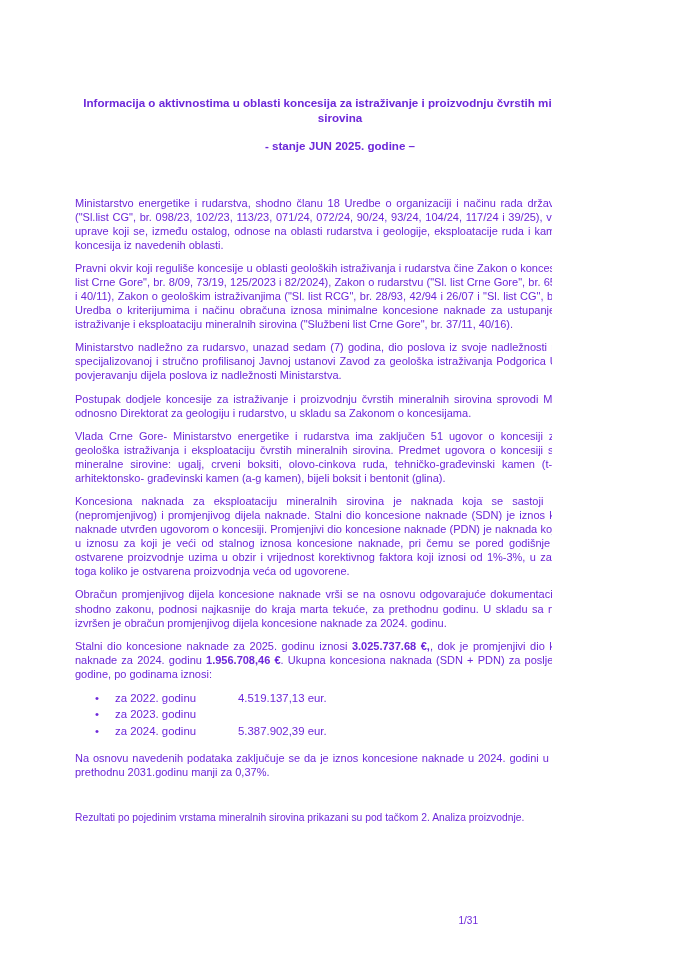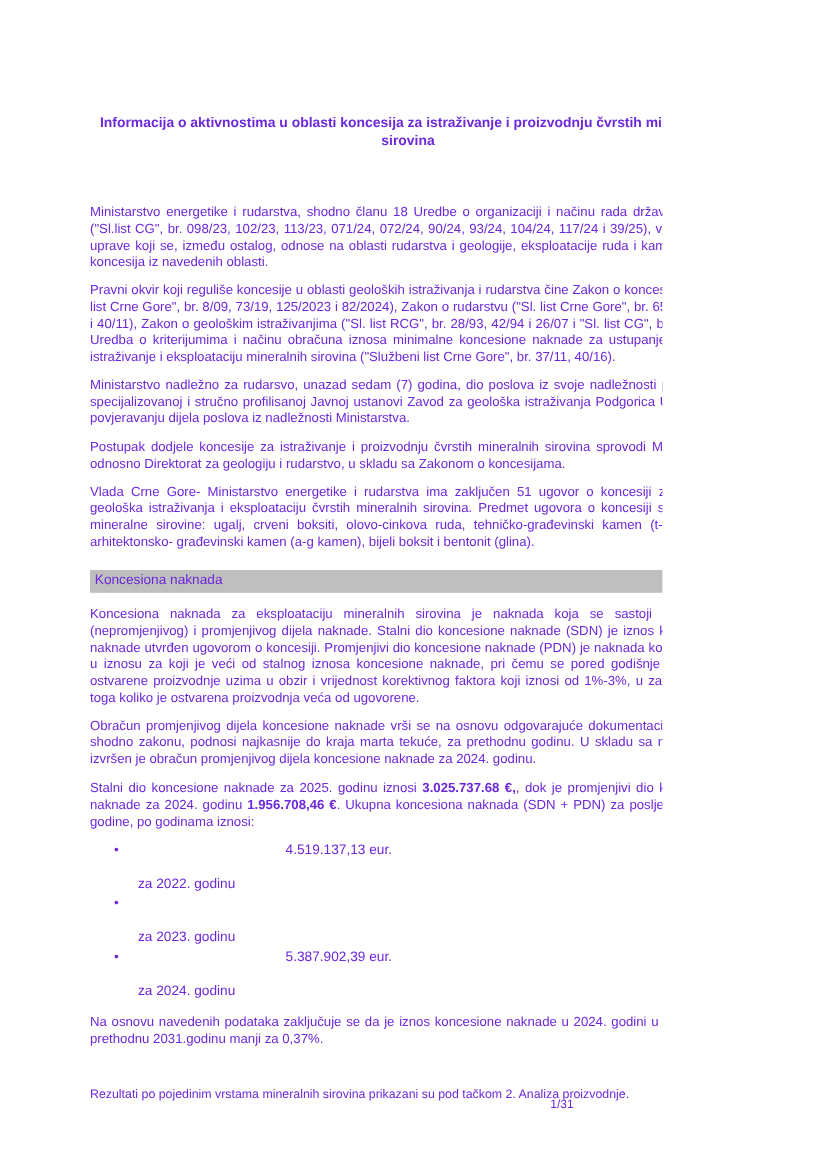--- a/index.html
+++ b/index.html
@@ -62,21 +62,20 @@
     line-height: 1.45;
   }
   .bullet-dot {
     width: 20px;
     padding-left: 20px;
     flex: 0 0 auto;
   }
   .bullet-label {
     width: 123px;
     flex: 0 0 auto;
-    margin-top: 28px;
   }
   .bullet-value {
     flex: 1 1 auto;
   }
   .closing {
     font-size: 10.3px;
     line-height: 1.3;
     margin-top: 32px;
   }
   .page-number {
@@ -87,29 +86,29 @@
   }
   strong { font-weight: bold; }
 </style>
 </head>
 <body>
 
 <div class="page">
   <div class="content">
 
     <p class="doc-title">Informacija o aktivnostima u oblasti koncesija za istraživanje i proizvodnju čvrstih mineralnih sirovina</p>
+    <p class="doc-subtitle">- stanje JUN 2025. godine –</p>
 
     <div class="body-block">
       <p class="para">Ministarstvo energetike i rudarstva, shodno članu 18 Uredbe o organizaciji i načinu rada državne uprave ("Sl.list CG", br. 098/23, 102/23, 113/23, 071/24, 072/24, 90/24, 93/24, 104/24, 117/24 i 39/25), vrši poslove uprave koji se, između ostalog, odnose na oblasti rudarstva i geologije, eksploatacije ruda i kamena, kao i koncesija iz navedenih oblasti.</p>
       <p class="para">Pravni okvir koji reguliše koncesije u oblasti geoloških istraživanja i rudarstva čine Zakon o koncesijama ("Sl. list Crne Gore", br. 8/09, 73/19, 125/2023 i 82/2024), Zakon o rudarstvu ("Sl. list Crne Gore", br. 65/08, 74/10 i 40/11), Zakon o geološkim istraživanjima ("Sl. list RCG", br. 28/93, 42/94 i 26/07 i "Sl. list CG", broj 28/11) i Uredba o kriterijumima i načinu obračuna iznosa minimalne koncesione naknade za ustupanje prava na istraživanje i eksploataciju mineralnih sirovina ("Službeni list Crne Gore", br. 37/11, 40/16).</p>
       <p class="para">Ministarstvo nadležno za rudarsvo, unazad sedam (7) godina, dio poslova iz svoje nadležnosti povjerilo je specijalizovanoj i stručno profilisanoj Javnoj ustanovi Zavod za geološka istraživanja Podgorica Uredbom o povjeravanju dijela poslova iz nadležnosti Ministarstva.</p>
       <p class="para">Postupak dodjele koncesije za istraživanje i proizvodnju čvrstih mineralnih sirovina sprovodi Ministarstvo, odnosno Direktorat za geologiju i rudarstvo, u skladu sa Zakonom o koncesijama.</p>
       <p class="para">Vlada Crne Gore- Ministarstvo energetike i rudarstva ima zaključen 51 ugovor o koncesiji za detaljna geološka istraživanja i eksploataciju čvrstih mineralnih sirovina. Predmet ugovora o koncesiji su sljedeće mineralne sirovine: ugalj, crveni boksiti, olovo-cinkova ruda, tehničko-građevinski kamen (t-g kamen), arhitektonsko- građevinski kamen (a-g kamen), bijeli boksit i bentonit (glina).</p>
 
-      <div class="section-header">Koncesiona naknada</div>
 
       <p class="para">Koncesiona naknada za eksploataciju mineralnih sirovina je naknada koja se sastoji iz stalnog (nepromjenjivog) i promjenjivog dijela naknade. Stalni dio koncesione naknade (SDN) je iznos koncesione naknade utvrđen ugovorom o koncesiji. Promjenjivi dio koncesione naknade (PDN) je naknada koja se plaća u iznosu za koji je veći od stalnog iznosa koncesione naknade, pri čemu se pored godišnje vrijednosti ostvarene proizvodnje uzima u obzir i vrijednost korektivnog faktora koji iznosi od 1%-3%, u zavisnosti od toga koliko je ostvarena proizvodnja veća od ugovorene.</p>
       <p class="para">Obračun promjenjivog dijela koncesione naknade vrši se na osnovu odgovarajuće dokumentacije koja se, shodno zakonu, podnosi najkasnije do kraja marta tekuće, za prethodnu godinu. U skladu sa navedenim, izvršen je obračun promjenjivog dijela koncesione naknade za 2024. godinu.</p>
 
       <p class="para"><span>Stalni dio koncesione naknade za 2025. godinu iznosi </span><strong>3.025.737.68 €,</strong><span>, dok je promjenjivi dio koncesione naknade za 2024. godinu </span><strong>1.956.708,46 €</strong><span>. Ukupna koncesiona naknada (SDN + PDN) za posljednje tri (3) godine, po godinama iznosi:</span></p>
 
       <div class="bullets">
         <div class="bullet-row">
           <span class="bullet-dot">•</span>
           <span class="bullet-label">za 2022. godinu</span>

